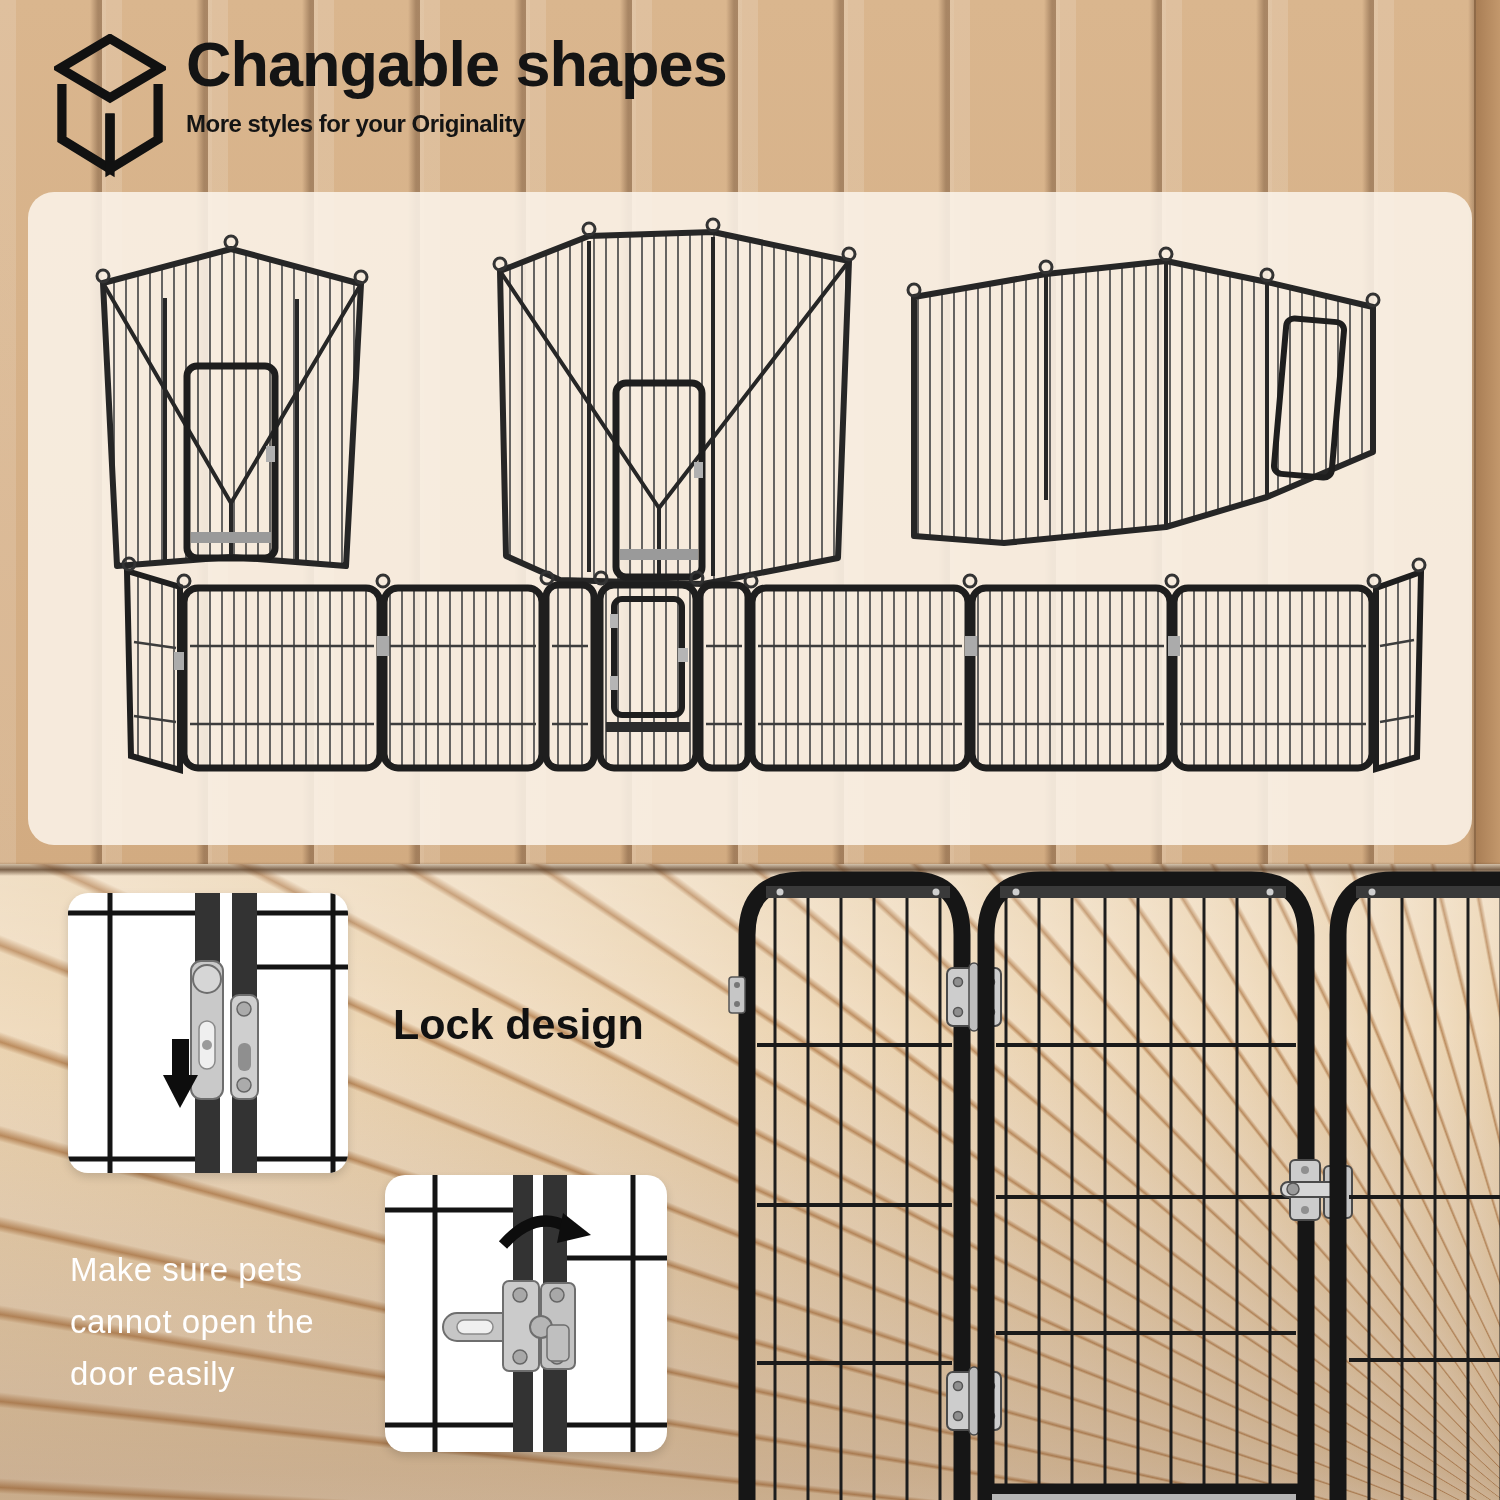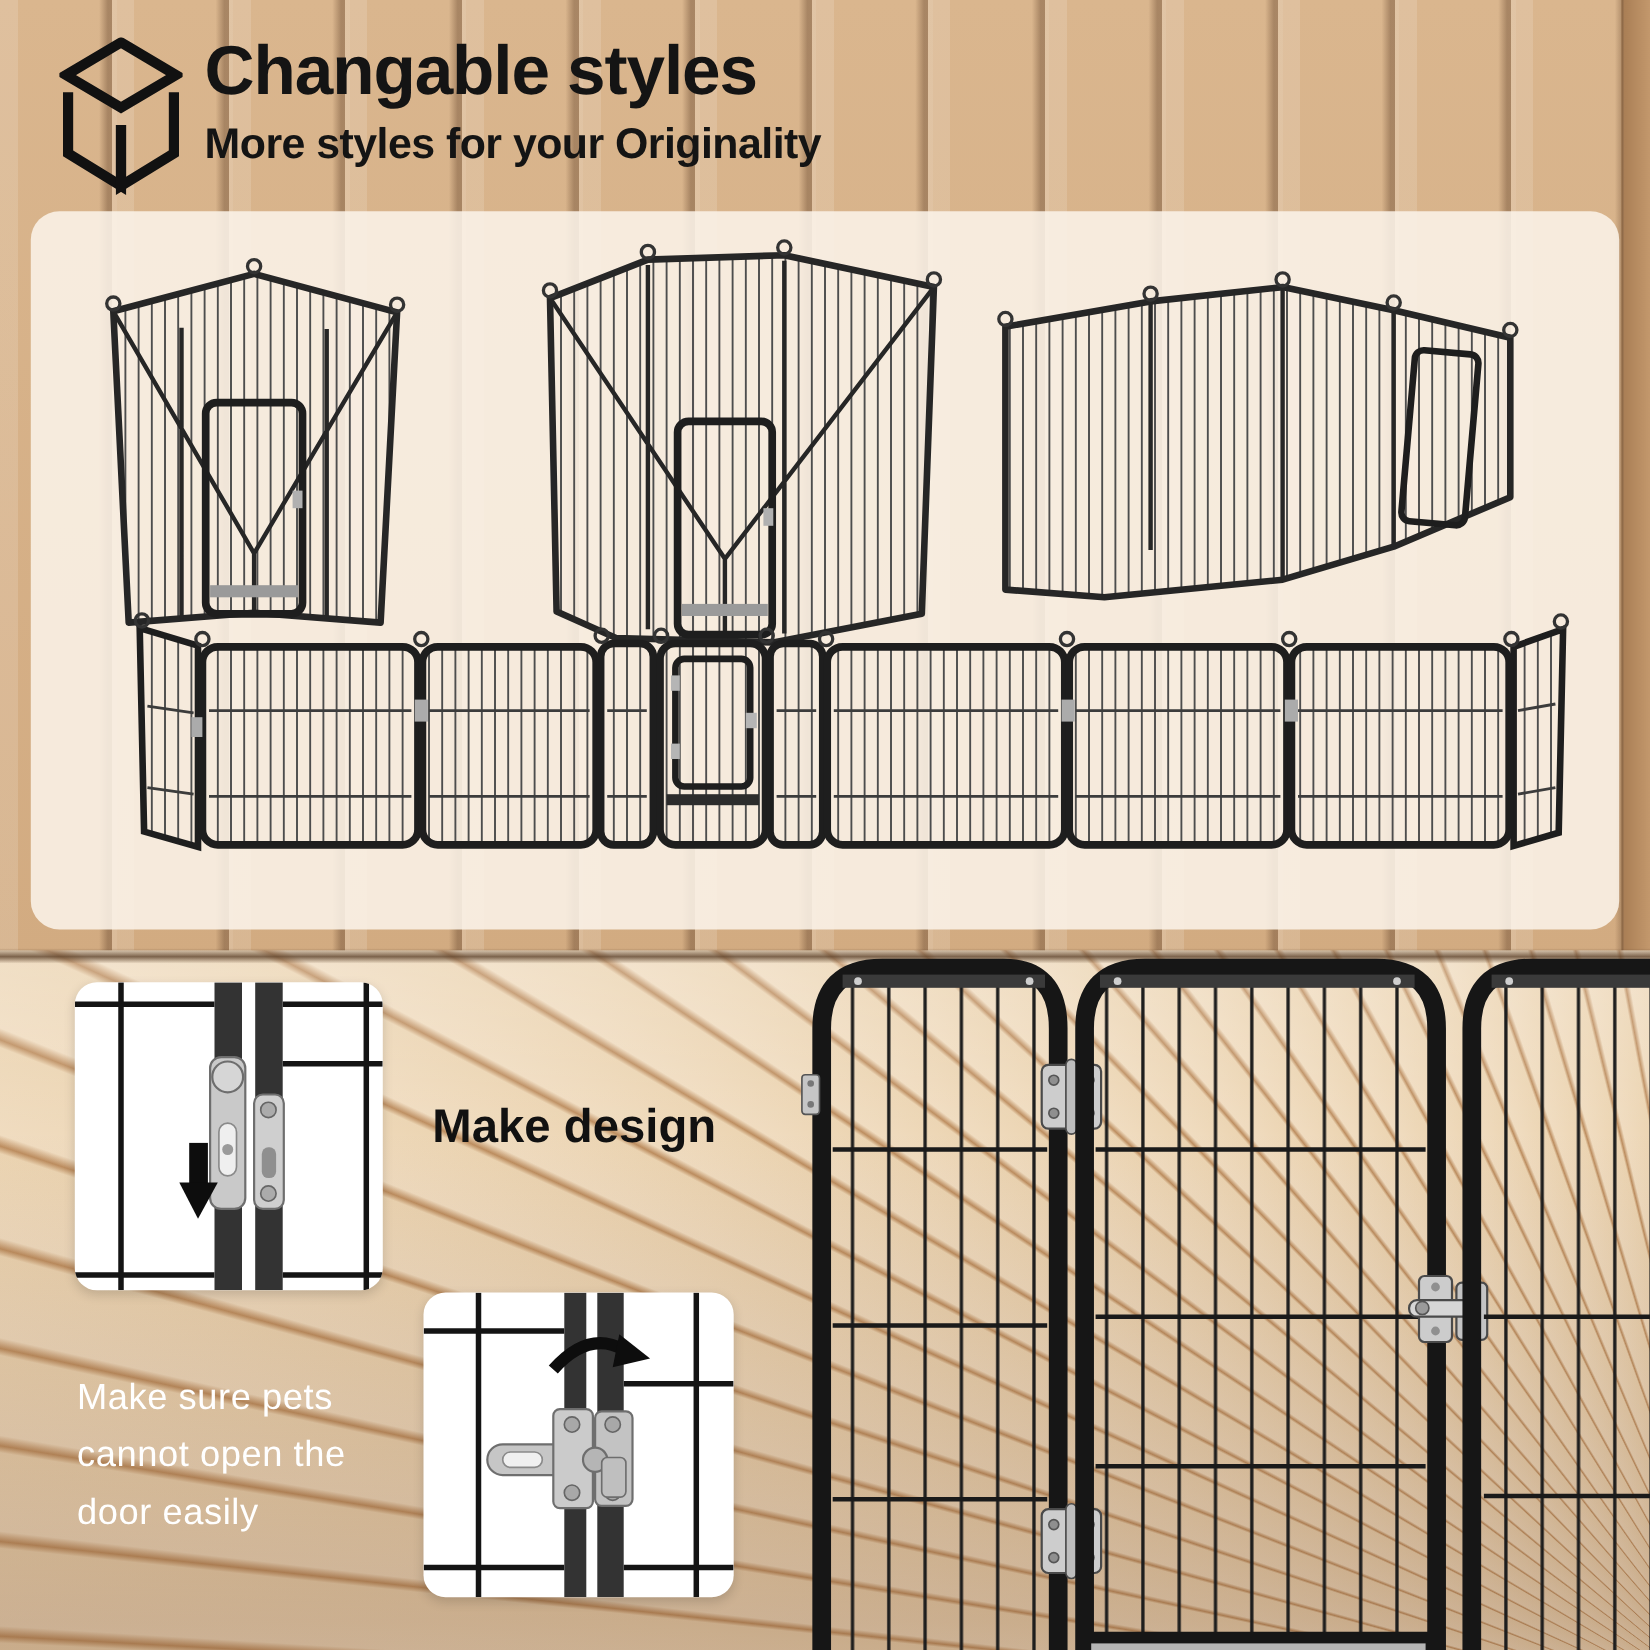--- a/index.html
+++ b/index.html
@@ -25,21 +25,21 @@
         #f0dcc0 0deg, #ecd5b3 2.5deg, #bd8e60 2.72deg, #f0dcc0 3.05deg);}
   .seam{position:absolute;left:0;top:862px;width:1500px;height:14px;
     background:linear-gradient(to bottom, rgba(0,0,0,0), rgba(85,57,34,.75) 55%, rgba(0,0,0,0));}
   
   .shapes-panel{position:absolute;left:28px;top:192px;width:1444px;height:653px;
     background:rgba(250,243,232,0.88);border-radius:26px;}
   
   .hdr-icon{position:absolute;left:54px;top:34px;width:112px;height:148px;}
   .hdr-title{position:absolute;left:186px;top:28px;font-size:63px;font-weight:bold;
     letter-spacing:-1px;color:#141414;white-space:nowrap;}
-  .hdr-sub{position:absolute;left:186px;top:110px;font-size:39px;font-weight:bold;
+  .hdr-sub{position:absolute;left:186px;top:110px;font-size:24px;font-weight:bold;
     letter-spacing:-0.5px;color:#141414;white-space:nowrap;}
   
   .lay{position:absolute;left:0;top:0;width:1500px;height:1500px;}
   
   .lockbox{position:absolute;background:#fff;border-radius:20px;overflow:hidden;
     box-shadow:0 4px 10px rgba(0,0,0,.15);}
   #lockbox1{left:68px;top:893px;width:280px;height:280px;}
   #lockbox2{left:385px;top:1175px;width:282px;height:277px;}
   .lock-heading{position:absolute;left:393px;top:1000px;font-size:43px;font-weight:bold;color:#111;}
   .lock-desc{position:absolute;left:70px;top:1244px;width:300px;font-size:33px;line-height:1.58;
@@ -55,21 +55,21 @@
   <div class="floor"></div>
   <div class="seam"></div>
 
   <div class="shapes-panel"></div>
 
   <svg class="hdr-icon" viewBox="0 0 120 160">
     <path d="M60 5 L114 37 60 69 6 37 Z" fill="none" stroke="#111" stroke-width="10"></path>
     <path d="M8 54 L8 114 L60 146 L60 86" fill="none" stroke="#111" stroke-width="10"></path>
     <path d="M112 54 L112 114 L60 146 L60 86" fill="none" stroke="#111" stroke-width="10"></path>
   </svg>
-  <div class="hdr-title">Changable styles</div>
+  <div class="hdr-title">Changable shapes</div>
   <div class="hdr-sub">More styles for your Originality</div>
 
   <svg class="lay" viewBox="0 0 1500 1500">
     <defs>
       <pattern id="w13" width="12" height="10" patternUnits="userSpaceOnUse">
         <path d="M6 0 V10" stroke="#4b4b4b" stroke-width="1.7"></path>
       </pattern>
     </defs>
 
     <g>
@@ -170,21 +170,21 @@
       <circle cx="176" cy="116" r="7" fill="#ababab" stroke="#666" stroke-width="1.5"></circle>
       <circle cx="176" cy="192" r="7" fill="#ababab" stroke="#666" stroke-width="1.5"></circle>
       <rect x="170" y="150" width="13" height="28" rx="6" fill="#8f8f8f"></rect>
       <g fill="#0d0d0d">
         <rect x="104" y="146" width="17" height="38"></rect>
         <polygon points="95,182 130,182 112,215"></polygon>
       </g>
     </svg>
   </div>
 
-  <div class="lock-heading">Make design</div>
+  <div class="lock-heading">Lock design</div>
   <div class="lock-desc">Make sure pets cannot open the door easily</div>
 
   <div class="lockbox" id="lockbox2">
     <svg width="282" height="277" viewBox="0 0 282 277">
       <path d="M50 0 V277 M0 35 H128 M0 250 H128 M248 0 V277 M182 83 H282 M182 250 H282" fill="none" stroke="#141414" stroke-width="5"></path>
       <rect x="128" y="0" width="20" height="277" fill="#333"></rect>
       <rect x="158" y="0" width="24" height="277" fill="#333"></rect>
       <g>
         <path d="M118 70 Q150 34 182 52" fill="none" stroke="#0d0d0d" stroke-width="11"></path>
         <polygon points="178,38 206,60 172,68" fill="#0d0d0d"></polygon>

